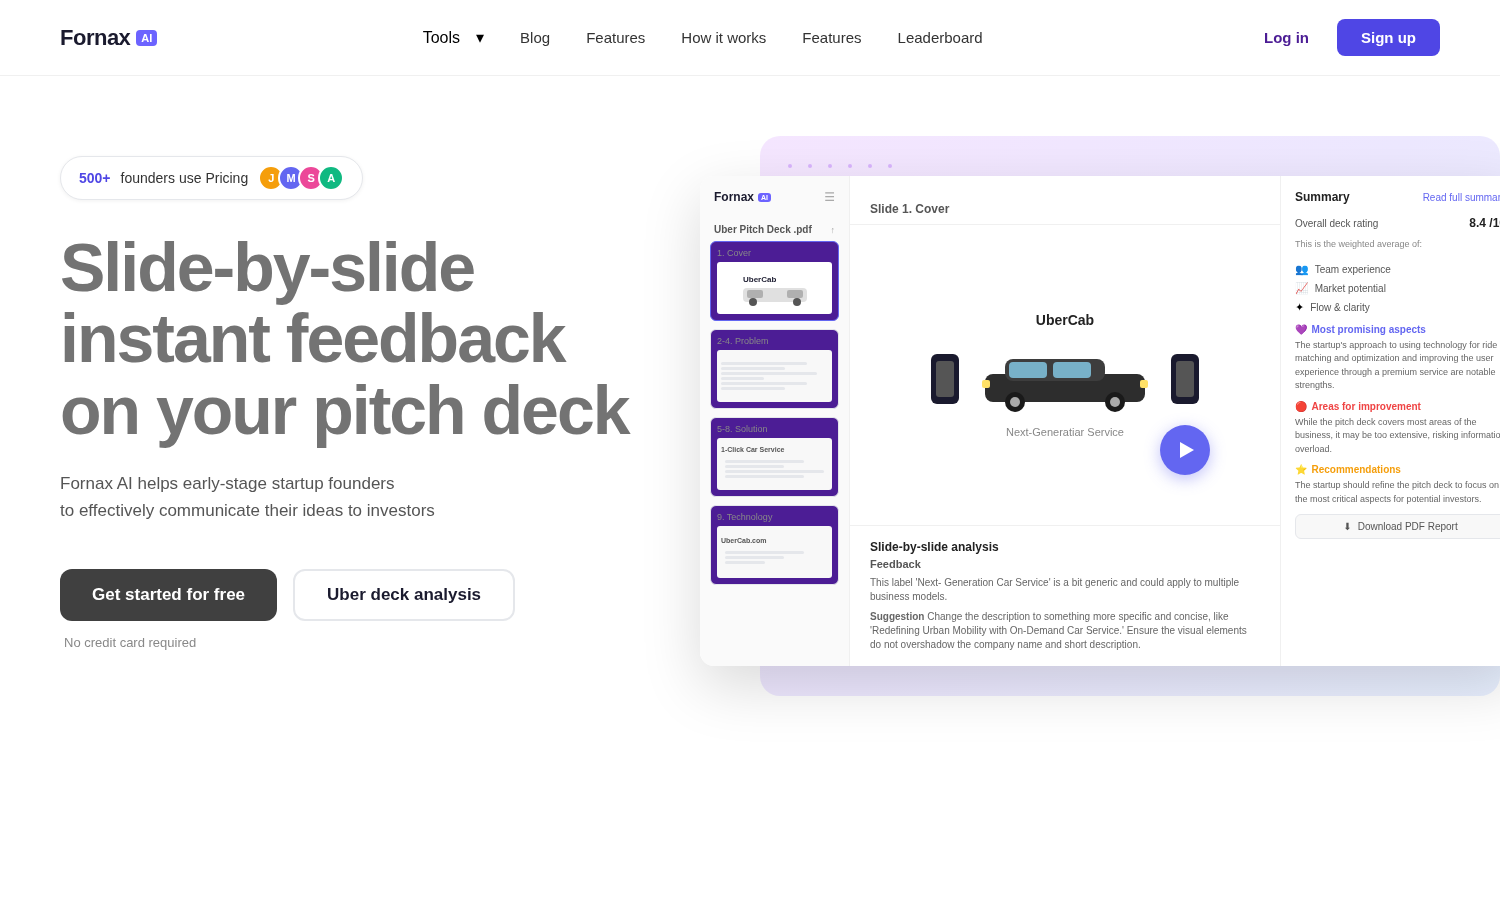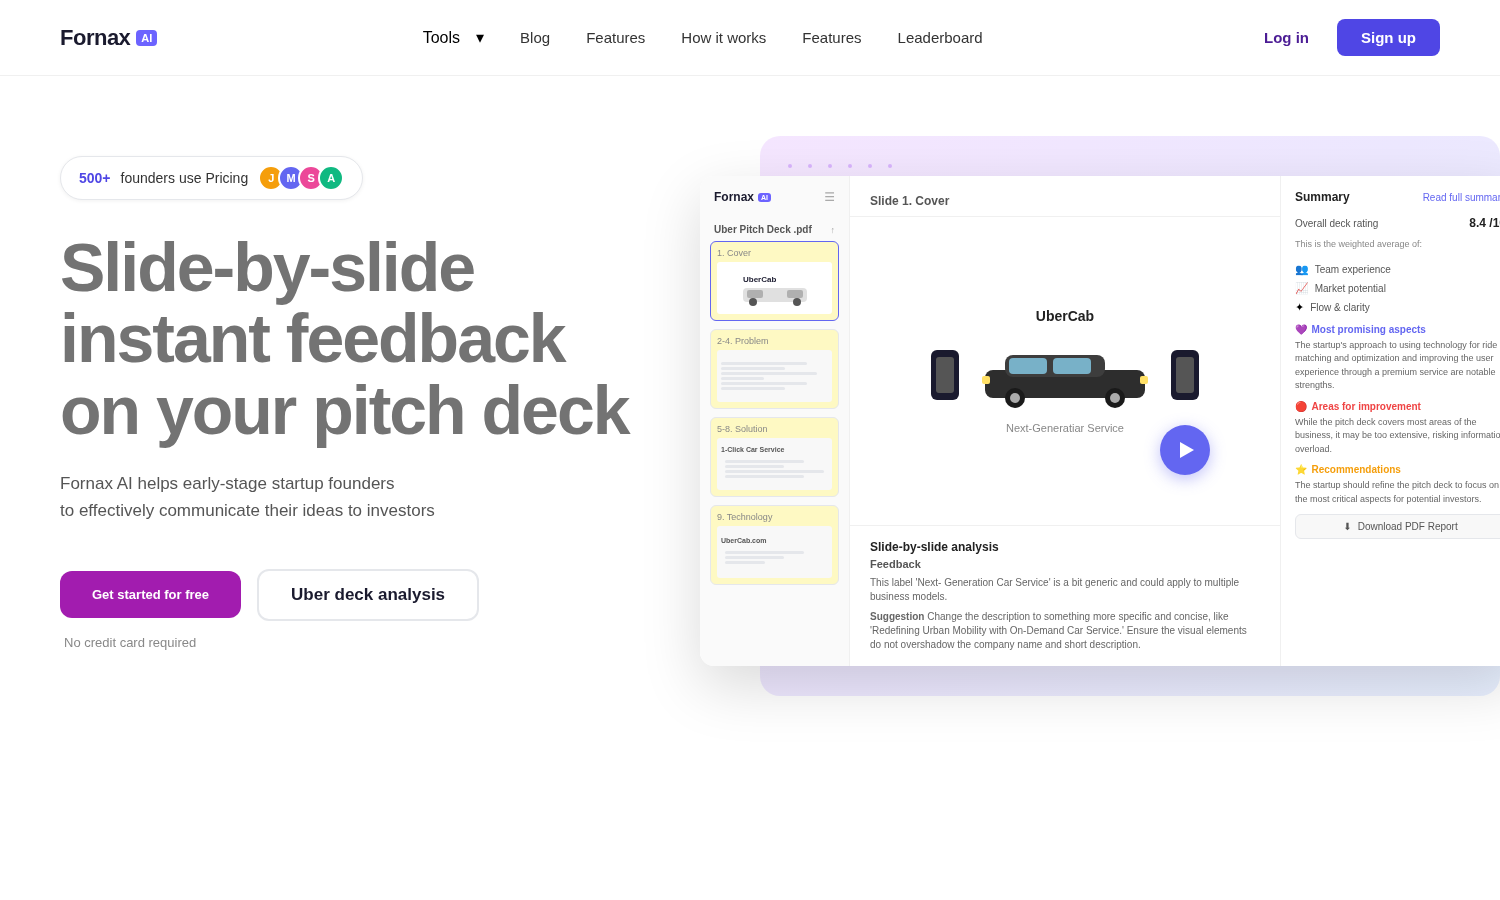--- a/index.html
+++ b/index.html
@@ -150,25 +150,25 @@
       line-height: 1.6;
       margin-bottom: 44px;
     }
     .hero-buttons {
       display: flex;
       align-items: center;
       gap: 16px;
       margin-bottom: 14px;
     }
     .btn-primary {
-      background: #a21caf;
+      background: #404040;
       color: #fff;
       border: none;
       border-radius: 12px;
-      font-size: 13px;
+      font-size: 17px;
       font-weight: 700;
       padding: 16px 32px;
       cursor: pointer;
     }
     .btn-secondary {
       background: #fff;
       color: #1a1a2e;
       border: 2px solid #e5e7eb;
       border-radius: 12px;
       font-size: 17px;
@@ -256,21 +256,21 @@
       align-items: center;
       justify-content: space-between;
     }
     .ps-file-icon {
       font-size: 9px;
       color: #aaa;
     }
 
     
     .slide-thumb {
-      background: #fef9c3;
+      background: #4c1d95;
       border: 1px solid #e5e7eb;
       border-radius: 6px;
       margin-bottom: 8px;
       padding: 6px;
       cursor: pointer;
     }
     .slide-thumb.active {
       border-color: #6366f1;
     }
     .slide-thumb-label {
@@ -308,21 +308,21 @@
     .thumb-line.w90 { width: 90%; }
     .thumb-line.w40 { width: 40%; }
 
     
     .preview-main {
       flex: 1;
       display: flex;
       flex-direction: column;
     }
     .preview-slide-header {
-      padding: 18px 20px 8px;
+      padding: 26px 20px 8px;
       font-size: 12px;
       font-weight: 600;
       color: #555;
       border-bottom: 1px solid #f0f0f0;
     }
     .preview-slide-content {
       flex: 1;
       display: flex;
       flex-direction: column;
       align-items: center;

